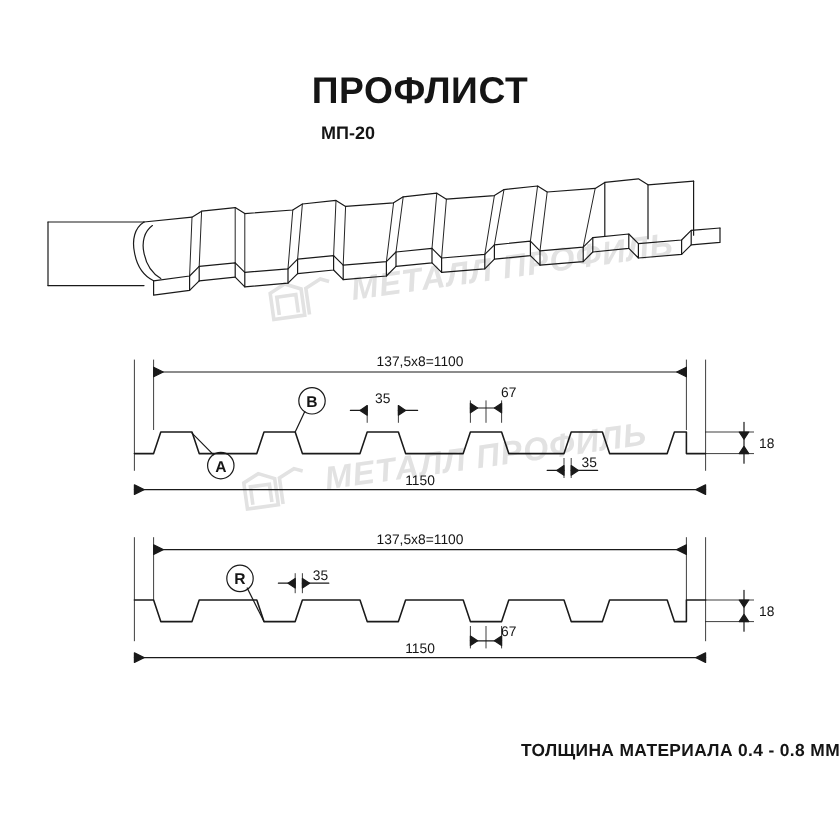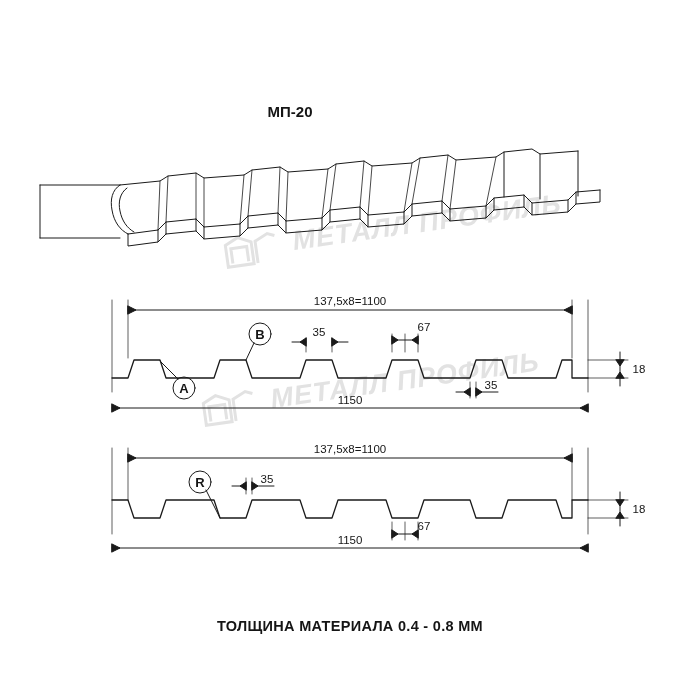--- a/index.html
+++ b/index.html
@@ -38,21 +38,21 @@
     text-align: center;
     font-size: 15px;
     font-weight: bold;
     color: #151515;
   }
   .footer-note {
     position: absolute;
     top: 618px;
     left: 0;
     width: 700px;
-    text-align: center;
+    text-align: right;
     font-size: 14.5px;
     font-weight: bold;
     letter-spacing: 0.3px;
     color: #151515;
   }
   svg.draw {
     position: absolute;
     top: 0;
     left: 0;
     width: 700px;
@@ -80,20 +80,21 @@
     display: inline-block;
     vertical-align: middle;
     margin-right: 10px;
   }
 </style>
 </head>
 <body>
 
 <div class="page">
 
+  <div class="title">ПРОФЛИСТ</div>
   <div class="subtitle">МП-20</div>
 
   <div class="wm wm1">
     <span class="wm-logo">
       <svg width="56" height="34" viewBox="0 0 56 34" aria-hidden="true">
         <path d="M3 31 L3 9 L16 3 L29 9 L29 31 Z" fill="none" stroke="#e2e2e2" stroke-width="3"></path>
         <path d="M33 31 L33 9 L46 3 L53 6" fill="none" stroke="#e2e2e2" stroke-width="3"></path>
         <path d="M8 28 L8 13 L24 13 L24 28" fill="none" stroke="#e2e2e2" stroke-width="3"></path>
       </svg>
     </span>

